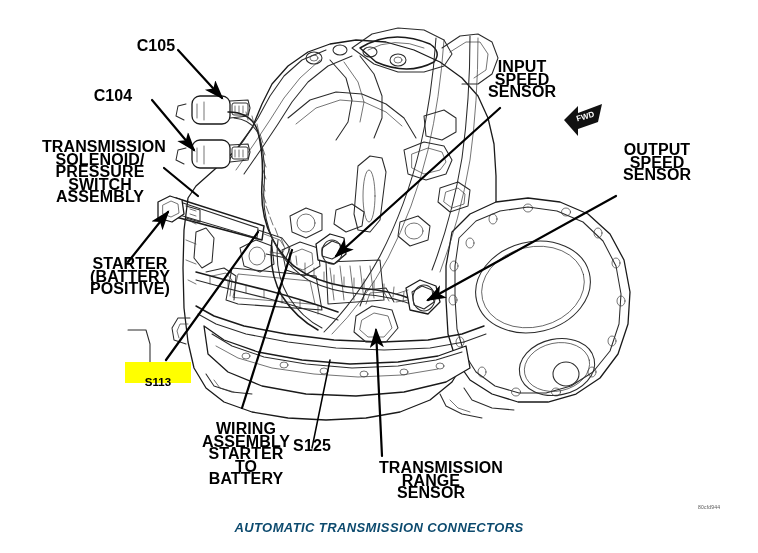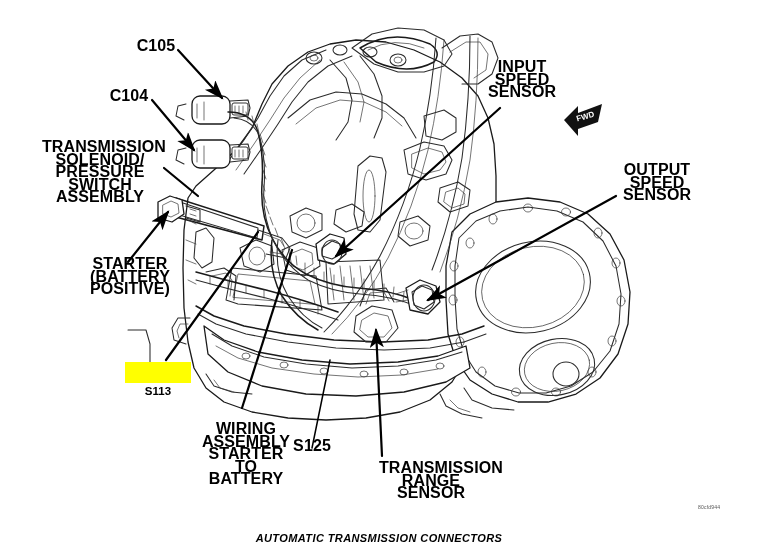--- a/index.html
+++ b/index.html
@@ -30,28 +30,28 @@
     background:#ffff00;
     z-index:1;
   }
   .lbl.code{
     font-size:11.5px;
     z-index:2;
   }
   #caption{
     position:absolute;
     left:0;right:0;
-    top:532px;
+    top:520px;
     text-align:center;
     font-family:"Liberation Sans", sans-serif;
     font-style:italic;
     font-weight:bold;
-    font-size:11px;
+    font-size:13px;
     letter-spacing:0.4px;
-    color:#000000;
+    color:#0c4a6e;
   }
   #figid{
     position:absolute;
     left:698px;top:504px;
     font-family:"Liberation Sans", sans-serif;
     font-size:5px;
     color:#555555;
     letter-spacing:0.2px;
   }
 </style>
@@ -341,40 +341,40 @@
     <path class="blk" d="M564,120 L578,106 L578,113 L602,104 L598,122 L578,129
                          L578,136 Z"></path>
     <text x="586" y="119" font-family="Liberation Sans, sans-serif" font-size="8" font-weight="bold" fill="#ffffff" transform="rotate(-16 586 119)" text-anchor="middle">FWD</text>
   </g>
 </svg>
 
 <div class="hl" id="s113-highlight" style="left: 125px; top: 362px; width: 66px; height: 21px; background: rgb(255, 255, 0);"></div>
 
 <div id="labels">
     <div class="lbl ctr" style="left: 133px; top: 40px; width: 46px;">C105</div>
-    <div class="lbl ctr" style="left: 106px; top: 90px; width: 46px;">C104</div>
+    <div class="lbl ctr" style="left: 90px; top: 90px; width: 46px;">C104</div>
     <div class="lbl ctr" style="left: 42px; top: 141px; width: 116px;">TRANSMISSION
 SOLENOID/
 PRESSURE
 SWITCH
 ASSEMBLY</div>
     <div class="lbl ctr" style="left: 82px; top: 258px; width: 96px;">STARTER
 (BATTERY
 POSITIVE)</div>
-    <div class="lbl ctr code" style="left: 136px; top: 385px; width: 44px;">S113</div>
+    <div class="lbl ctr code" style="left: 136px; top: 376px; width: 44px;">S113</div>
     <div class="lbl ctr" style="left: 196px; top: 423px; width: 100px;">WIRING
 ASSEMBLY
 STARTER TO
 BATTERY</div>
     <div class="lbl ctr" style="left: 290px; top: 440px; width: 44px;">S125</div>
     <div class="lbl ctr" style="left: 379px; top: 462px; width: 104px;">TRANSMISSION
 RANGE
 SENSOR</div>
     <div class="lbl ctr" style="left: 486px; top: 61px; width: 72px;">INPUT
 SPEED
 SENSOR</div>
-    <div class="lbl ctr" style="left: 618px; top: 164px; width: 78px;">OUTPUT
+    <div class="lbl ctr" style="left: 618px; top: 144px; width: 78px;">OUTPUT
 SPEED
 SENSOR</div>
   </div>
 
 <div id="caption">AUTOMATIC TRANSMISSION CONNECTORS</div>
 <div id="figid">80cfd944</div>
 
 </body></html>

